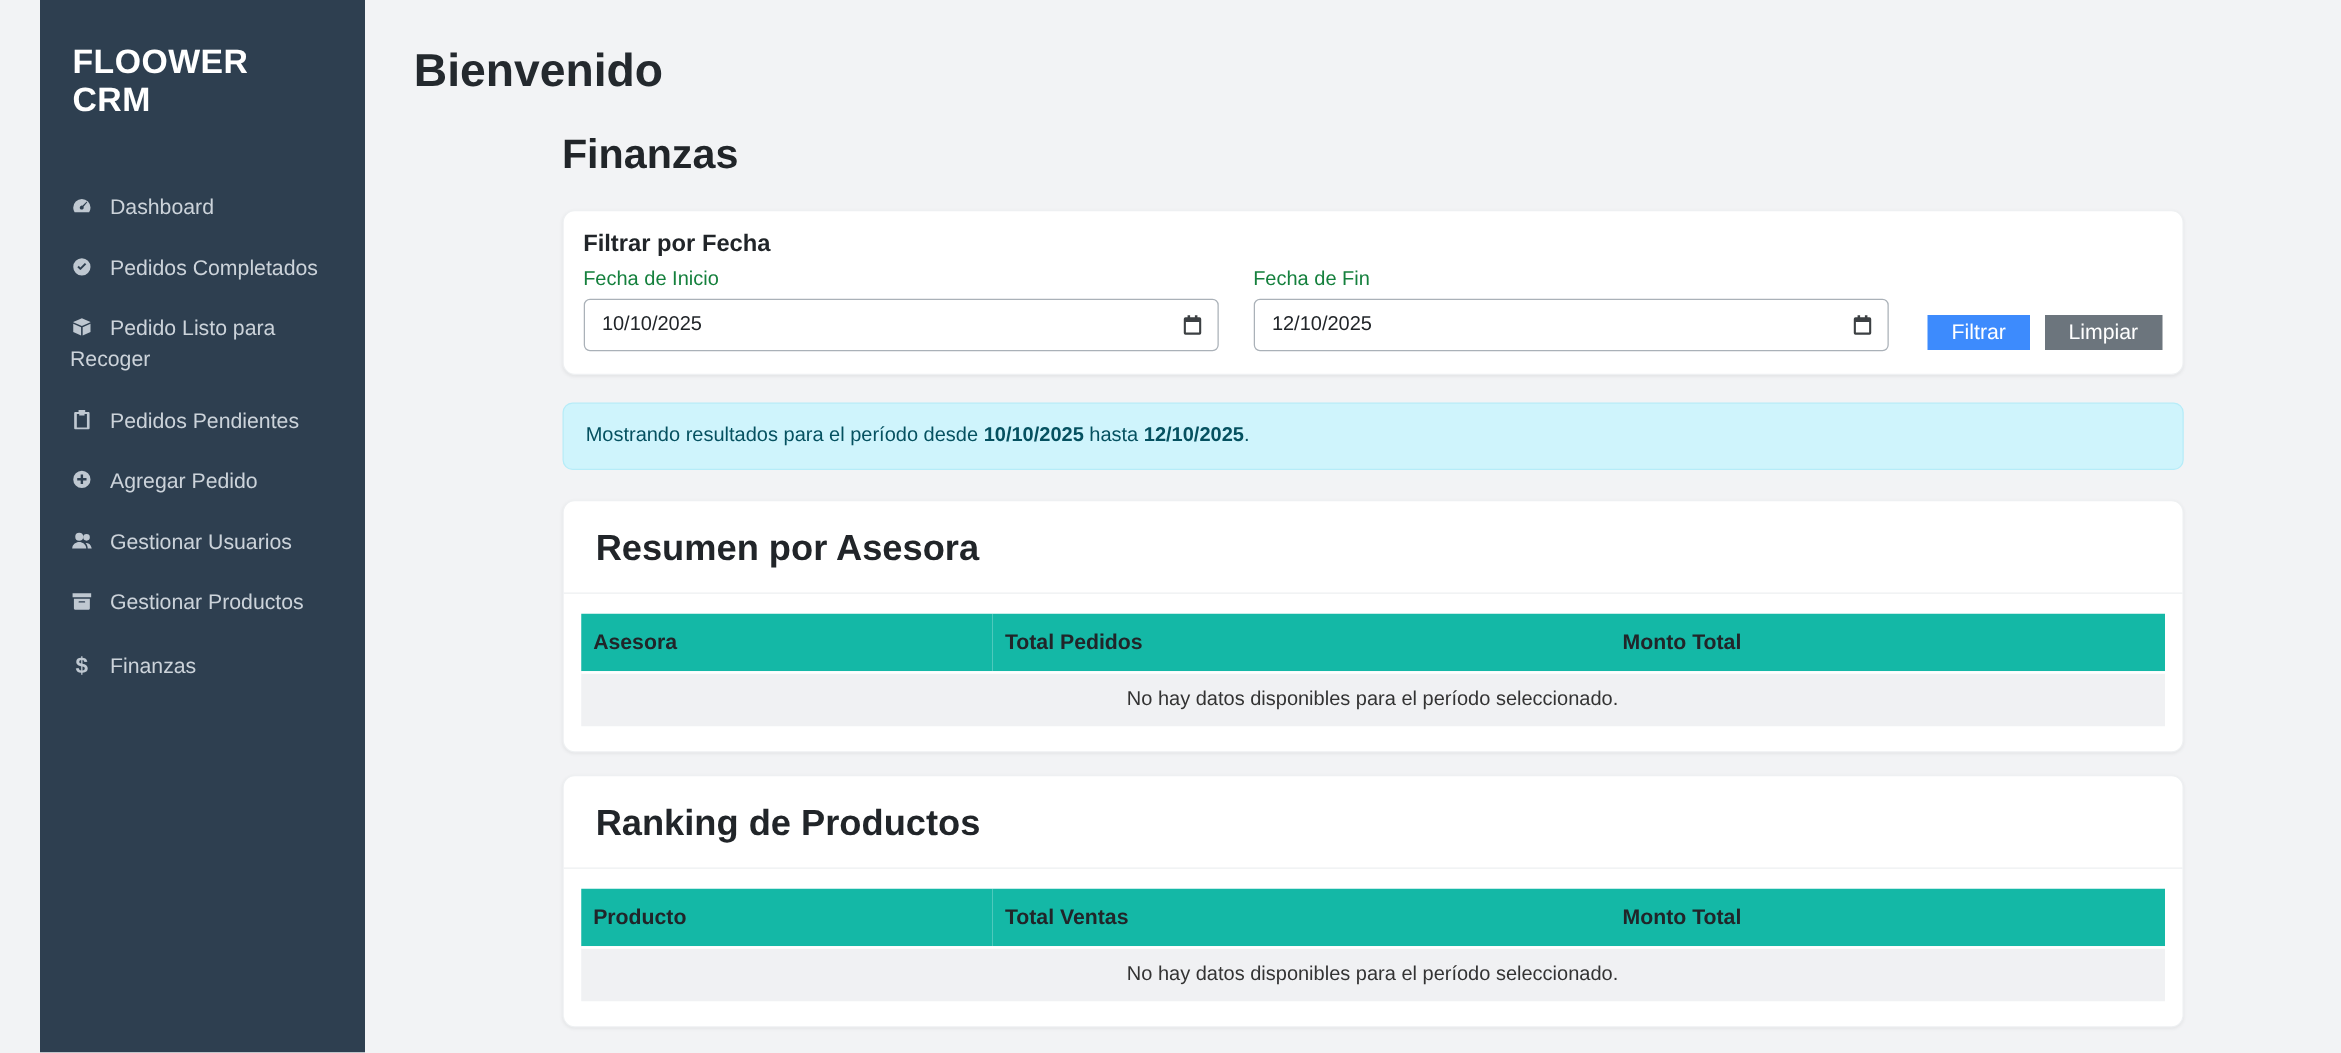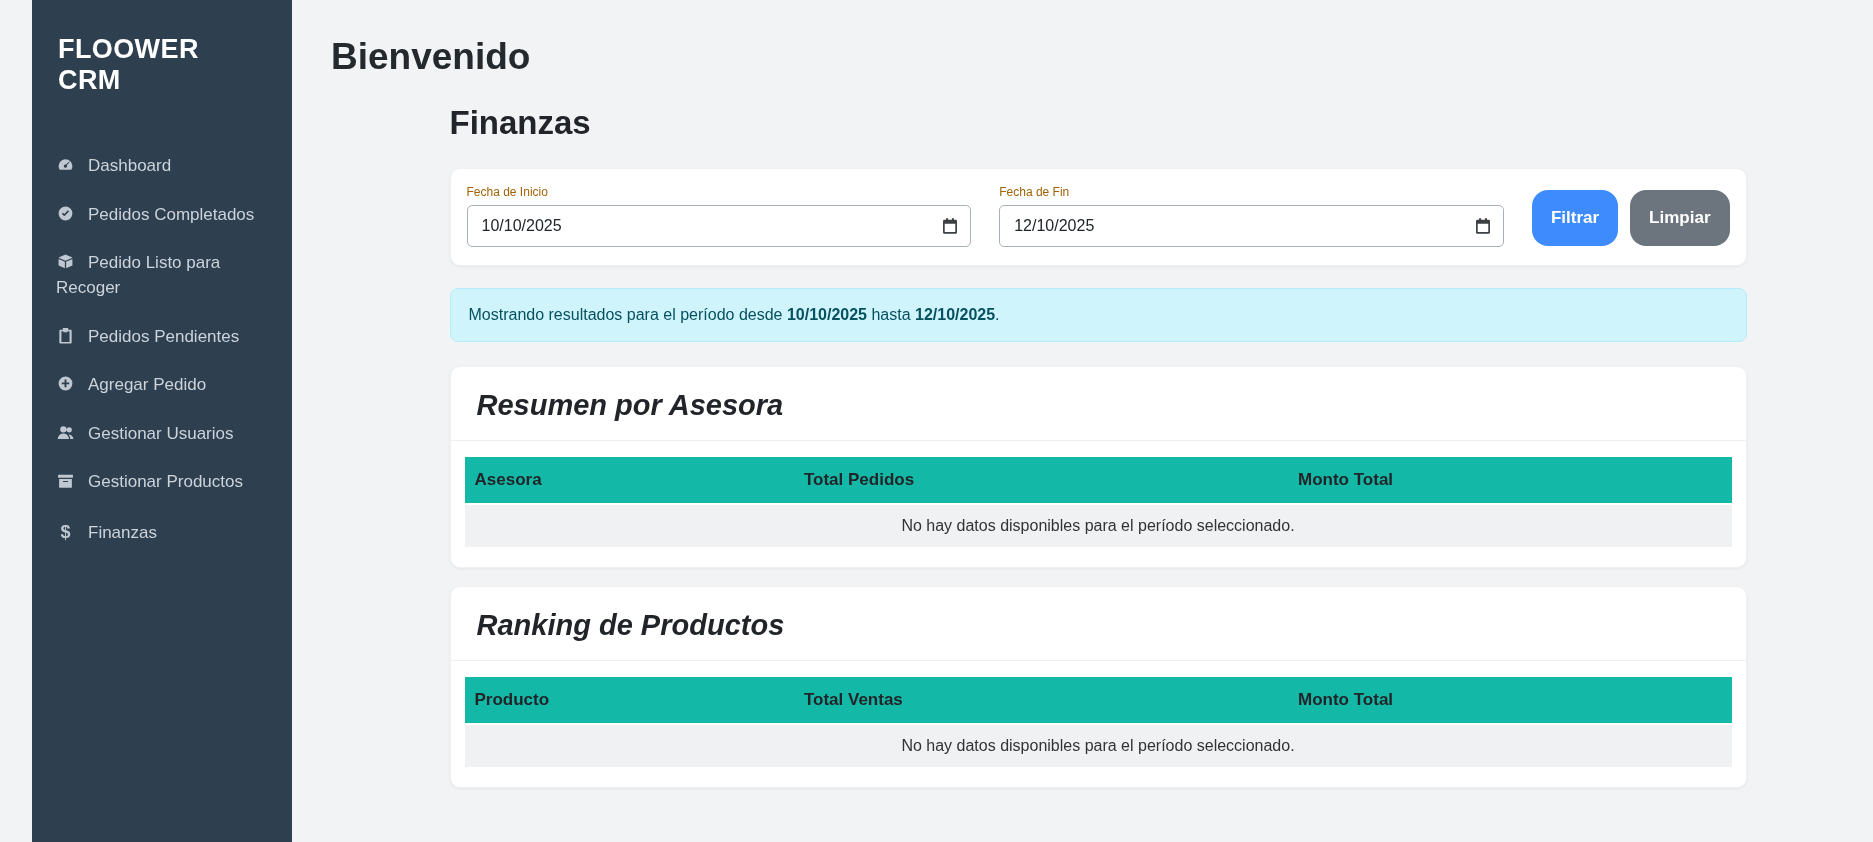--- a/index.html
+++ b/index.html
@@ -60,61 +60,61 @@
     border: 1px solid #eef0f2;
     border-radius: 10px;
     box-shadow: 0 1px 3px rgba(0,0,0,.06);
   }
 
   
   .filter-card { padding: 16px 16px 18px 16px; margin-bottom: 22px; }
   .filter-title { font-size: 19px; font-weight: 700; margin-bottom: 8px; }
   .filter-row { display: flex; align-items: flex-end; gap: 28px; }
   .field { width: 508px; }
-  .field-label { display: block; font-size: 12px; margin-bottom: 6px; color: #a16207; }
+  .field-label { display: block; font-size: 16px; margin-bottom: 6px; color: #15803d; }
   .date-wrap { position: relative; }
   .date-input {
     width: 100%; height: 42px;
     border: 1px solid #aab1b8; border-radius: 5px;
     padding: 8px 42px 8px 14px;
     font-size: 16px; font-family: inherit; color: #212529;
     background: #fff;
   }
   .calendar-icon {
     position: absolute; right: 12px; top: 50%;
     width: 18px; height: 18px; margin-top: -9px;
     color: #3c4043; cursor: pointer;
   }
   .calendar-icon svg { width: 100%; height: 100%; fill: currentColor; }
   .btn-group { margin-left: auto; display: flex; gap: 12px; padding-bottom: 1px; }
   .btn {
-    border: none; border-radius: 16px;
-    padding: 18px 19px;
+    border: none; border-radius: 0;
+    padding: 4px 19px;
     font-size: 17px; font-family: inherit; color: #ffffff;
-    cursor: pointer; white-space: nowrap; font-weight: bold;
+    cursor: pointer; white-space: nowrap;
   }
   .btn-primary { background: #3d8bfd; }
   .btn-secondary { background: #6c757d; }
 
   
   .alert-info {
     background: #cff4fc;
     border: 1px solid #b6ecf8;
     color: #055160;
     border-radius: 8px;
     padding: 17px 18px;
     font-size: 16px;
     margin-bottom: 24px;
   }
   .alert-info strong { font-weight: 700; }
 
   
   .table-card { margin-bottom: 18px; }
   .table-card-header { padding: 22px 26px 18px 26px; border-bottom: 1px solid #edeff1; }
-  .table-card-title { font-size: 29px; font-weight: 700; font-style: italic; }
+  .table-card-title { font-size: 29px; font-weight: 700; }
   .table-wrap { padding: 16px 14px 20px 14px; }
   table { width: 100%; border-collapse: separate; border-spacing: 0; }
   thead th {
     background: #14b8a6;
     text-align: left;
     font-size: 17px; font-weight: 700;
     padding: 13px 10px;
   }
   th.c1 { width: 26%; } th.c2 { width: 39%; } th.c3 { width: 35%; }
   td.empty-cell {
@@ -201,20 +201,21 @@
 
   <main class="main">
 
     <h1 class="welcome">Bienvenido</h1>
 
     <div class="container">
 
       <h2 class="section-title">Finanzas</h2>
 
       <section class="card filter-card">
+        <div class="filter-title">Filtrar por Fecha</div>
         <div class="filter-row">
 
           <div class="field">
             <label class="field-label">Fecha de Inicio</label>
             <div class="date-wrap">
               <input class="date-input" type="text" value="10/10/2025" style="">
               <span class="calendar-icon">
                 <svg viewBox="0 0 16 16">
                     <path d="M4.5 1v1.5H3A1.2 1.2 0 0 0 1.8 3.7v10A1.2 1.2 0 0 0 3 14.9h10a1.2 1.2 0 0 0 1.2-1.2v-10A1.2 1.2 0 0 0 13 2.5h-1.5V1H9.7v1.5H6.3V1H4.5zM3.3 5.9h9.4v7.5H3.3V5.9z"></path>
                   </svg>

